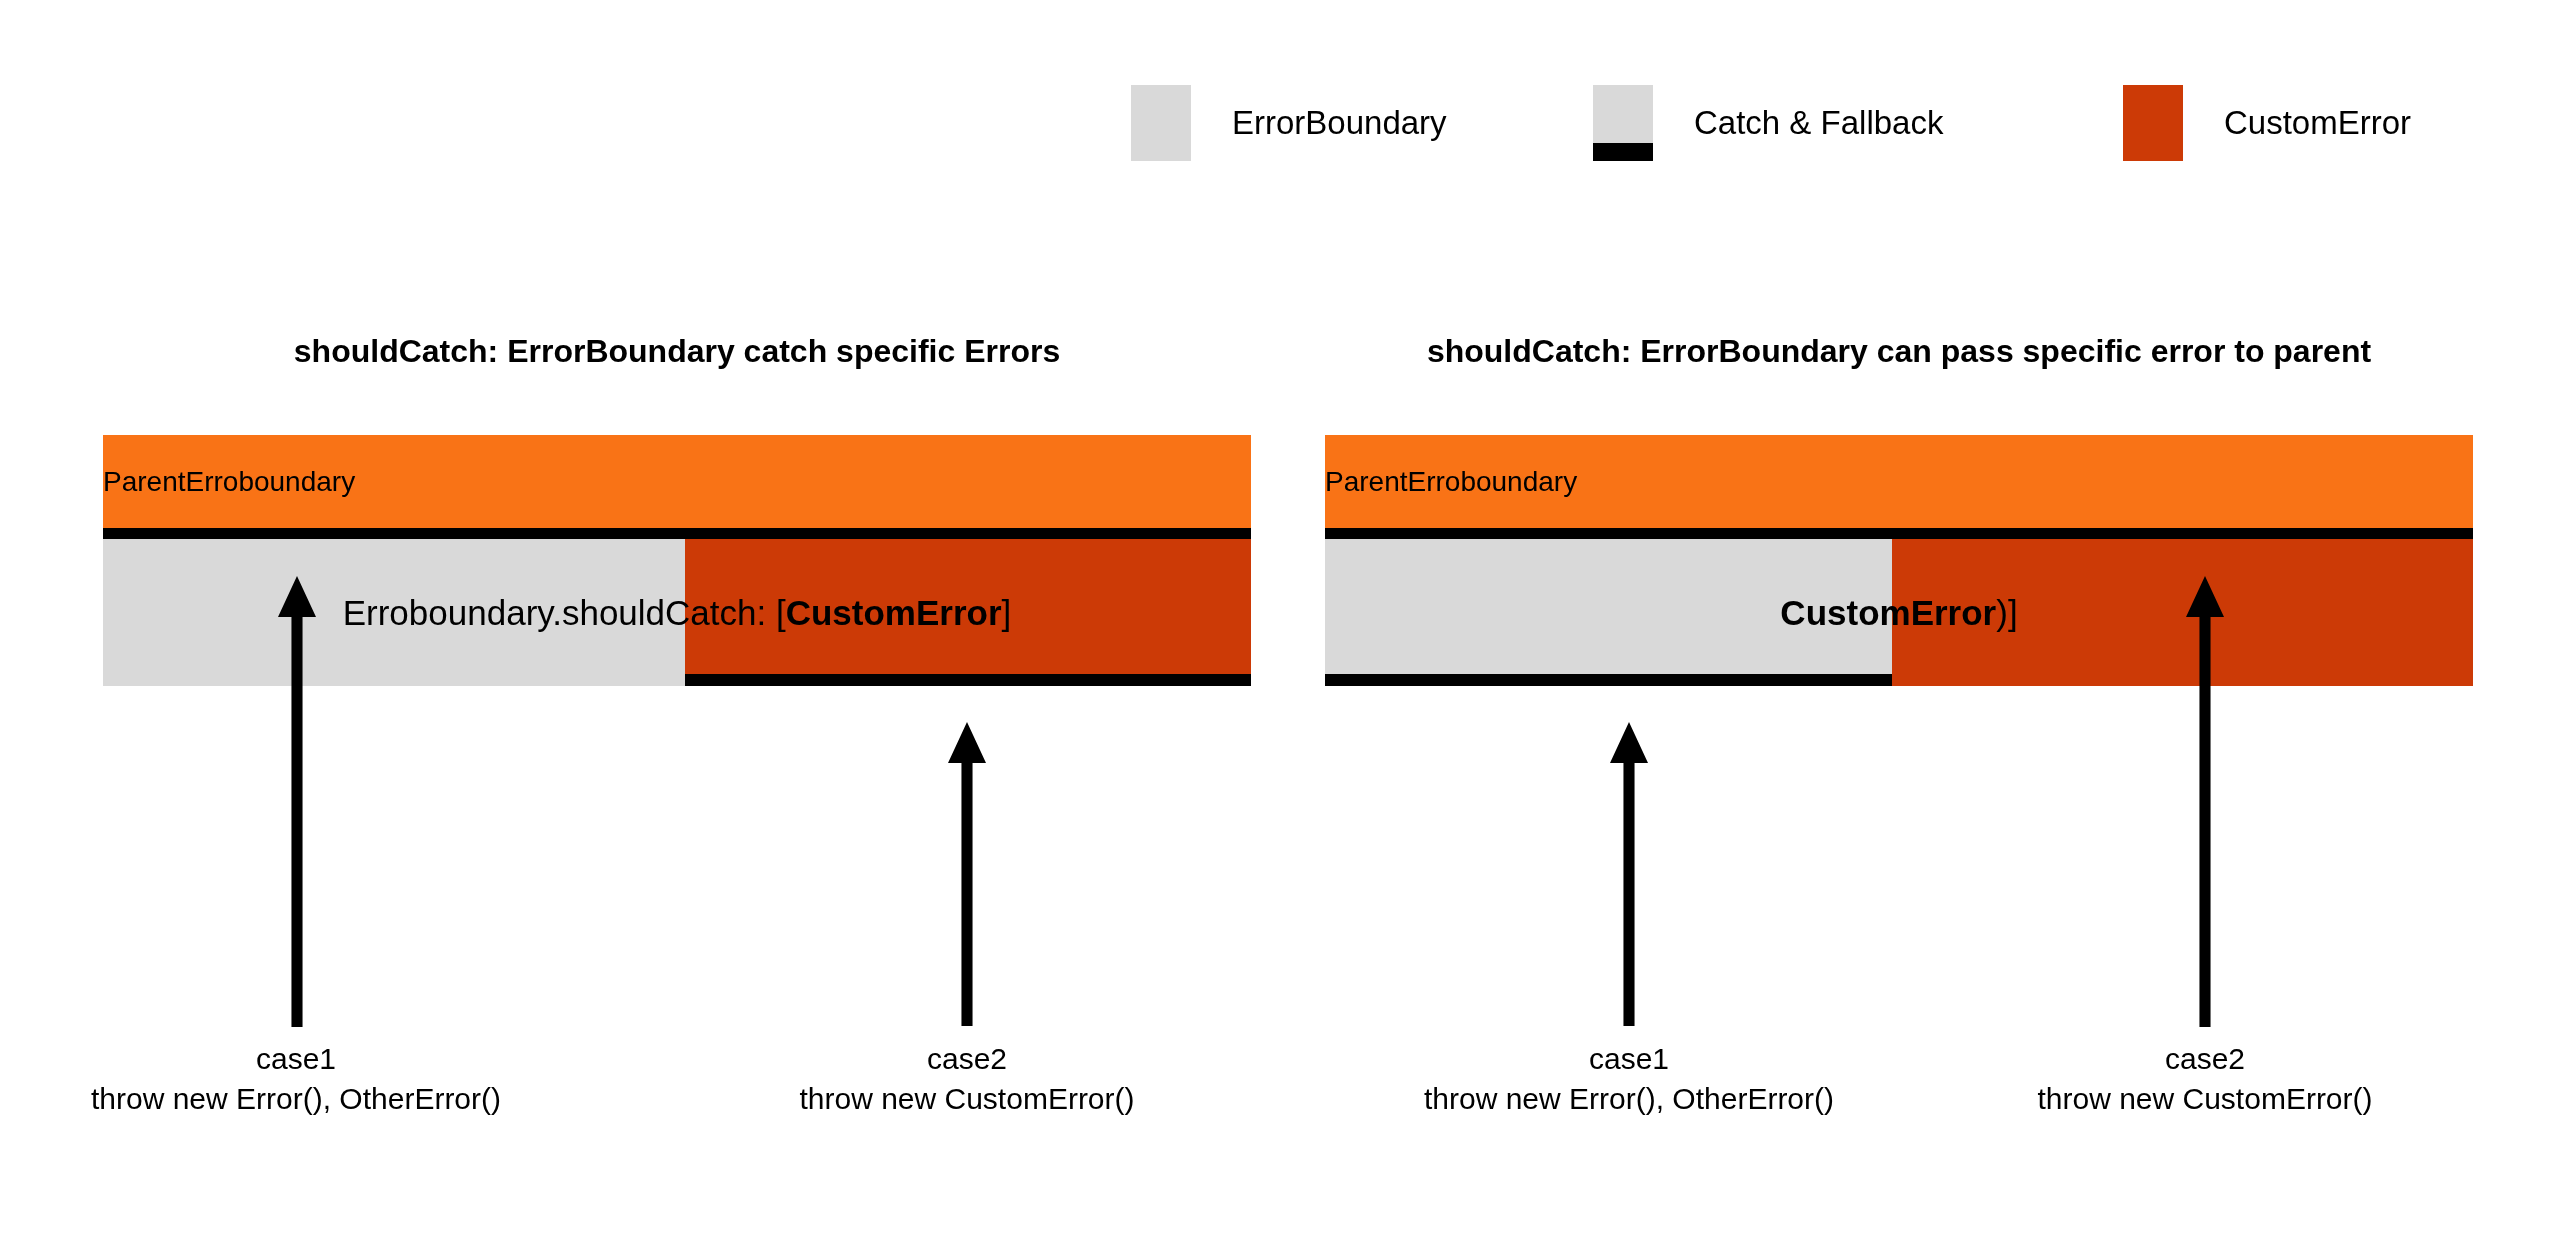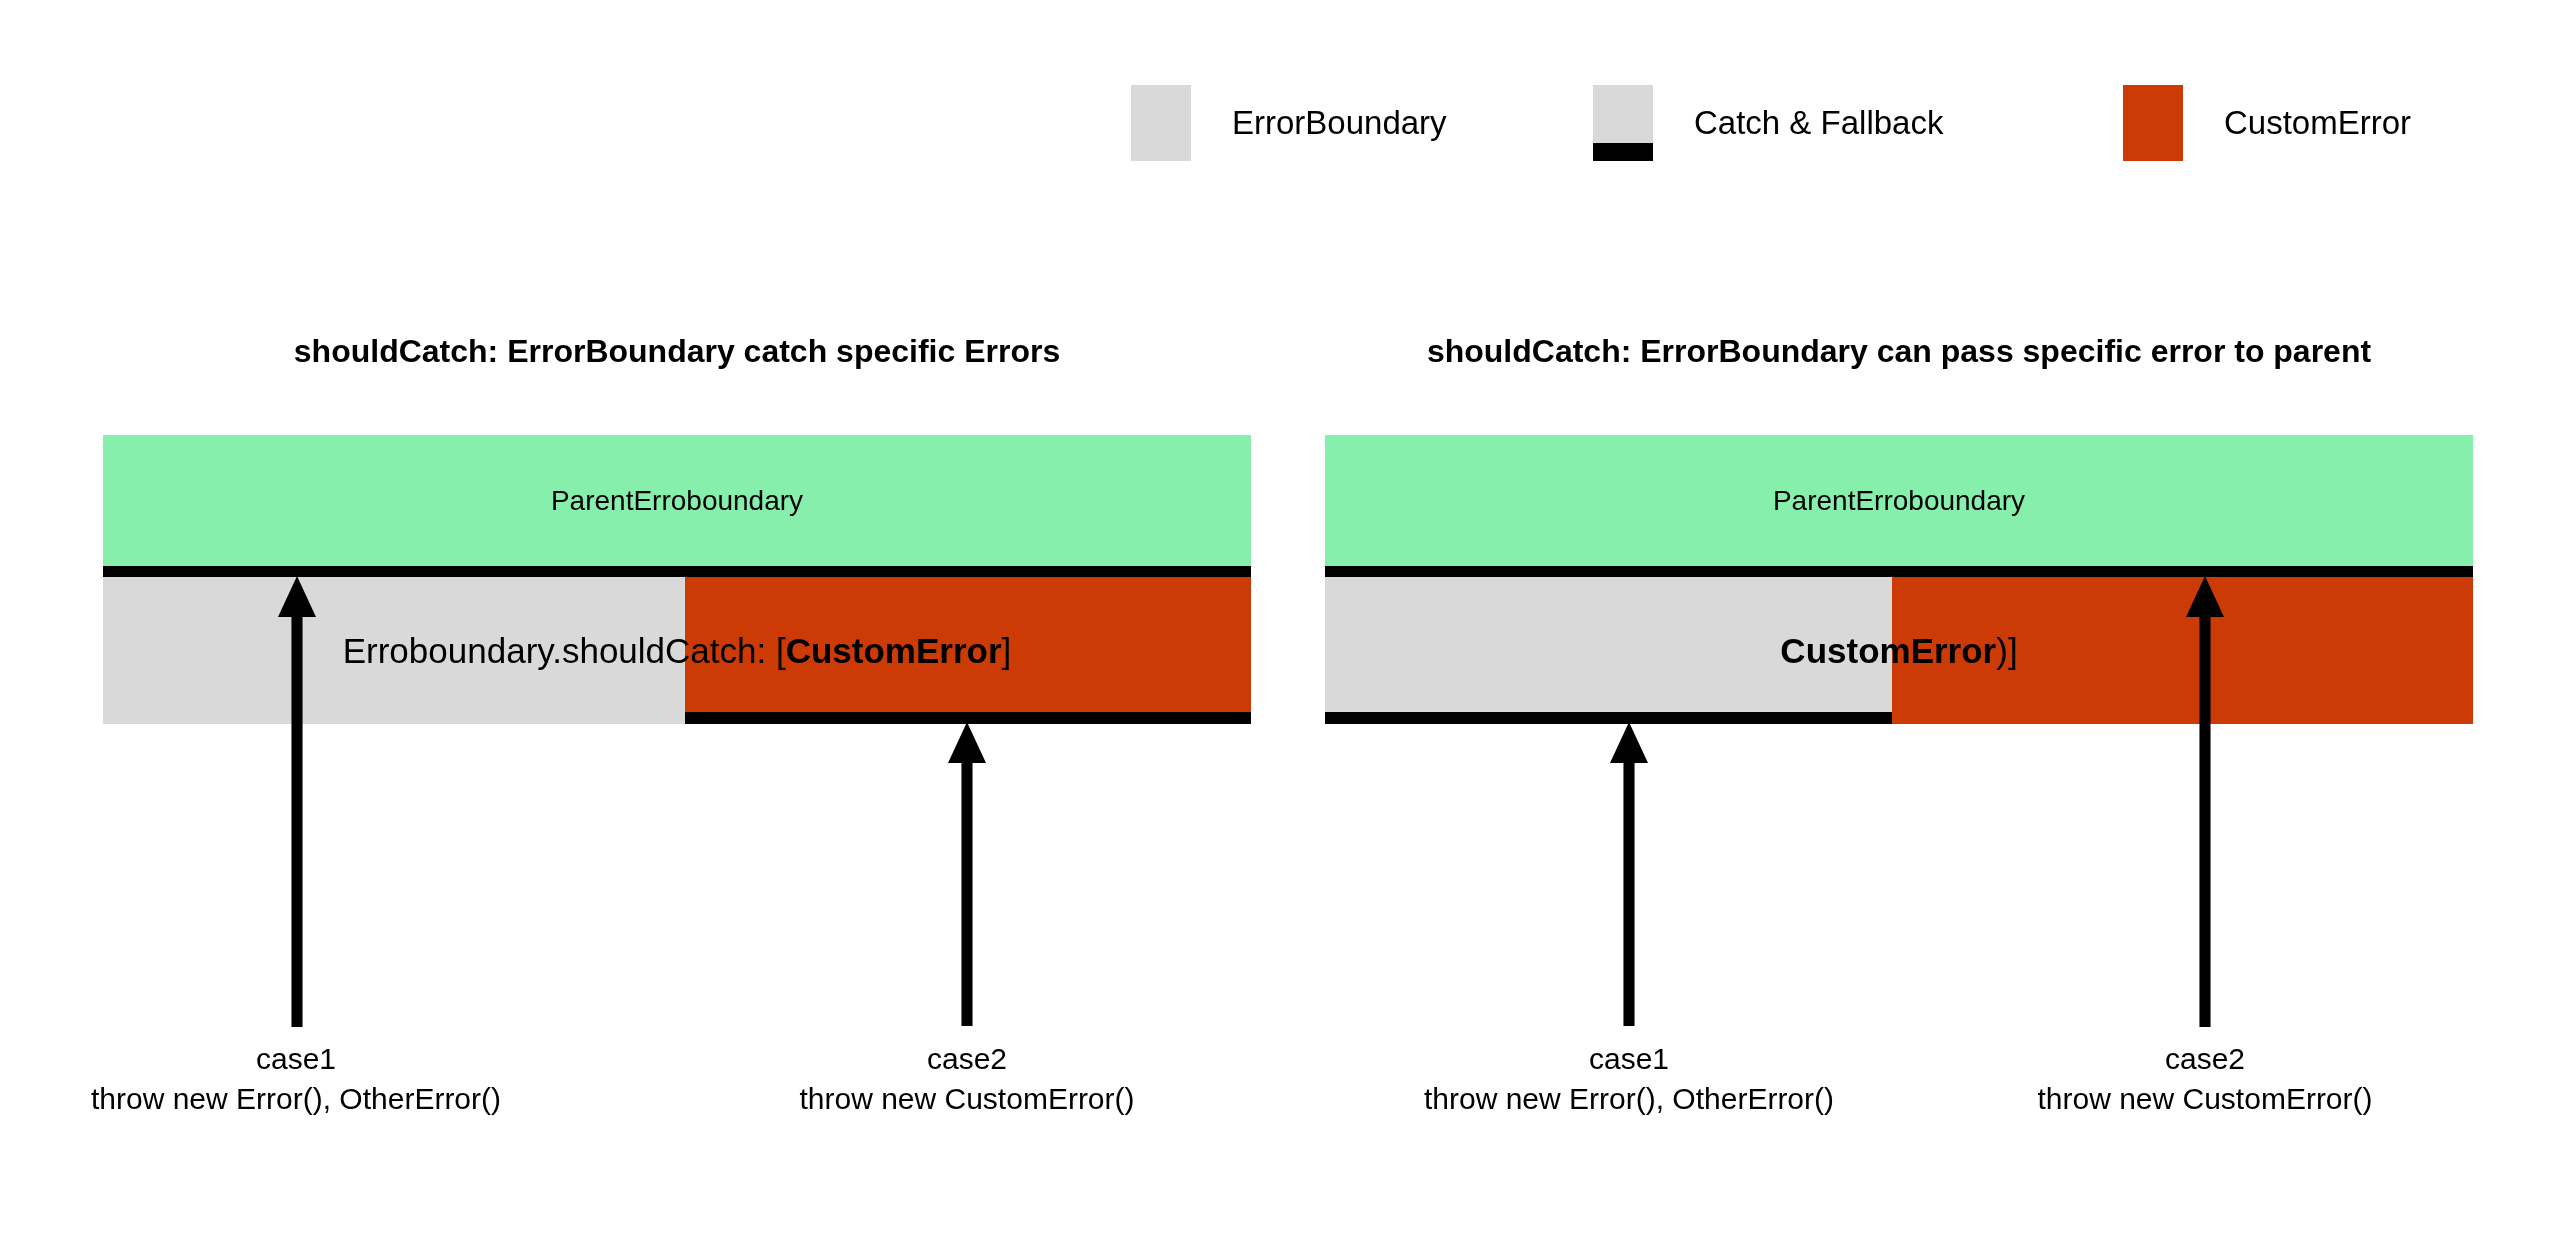--- a/index.html
+++ b/index.html
@@ -85,25 +85,25 @@
 
   .boundary {
     position: absolute;
     top: 100px;
     left: 0;
     width: 100%;
   }
 
   .parent-row {
     position: relative;
-    height: 131px;
-    background: #86efac;
+    height: 93px;
+    background: #f97316;
     display: flex;
     align-items: center;
-    justify-content: center;
+    justify-content: flex-start;
   }
   .parent-label {
     font-size: 28px;
     color: #000000;
     line-height: 1;
   }
 
   .divider-bar {
     height: 11px;
     width: 100%;

